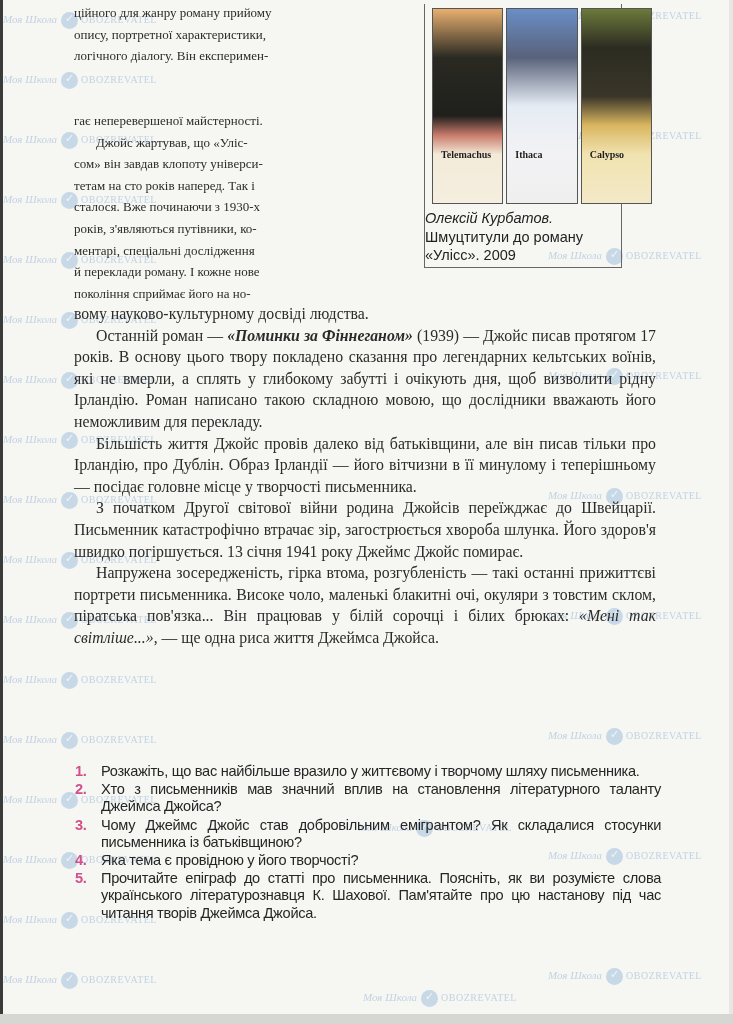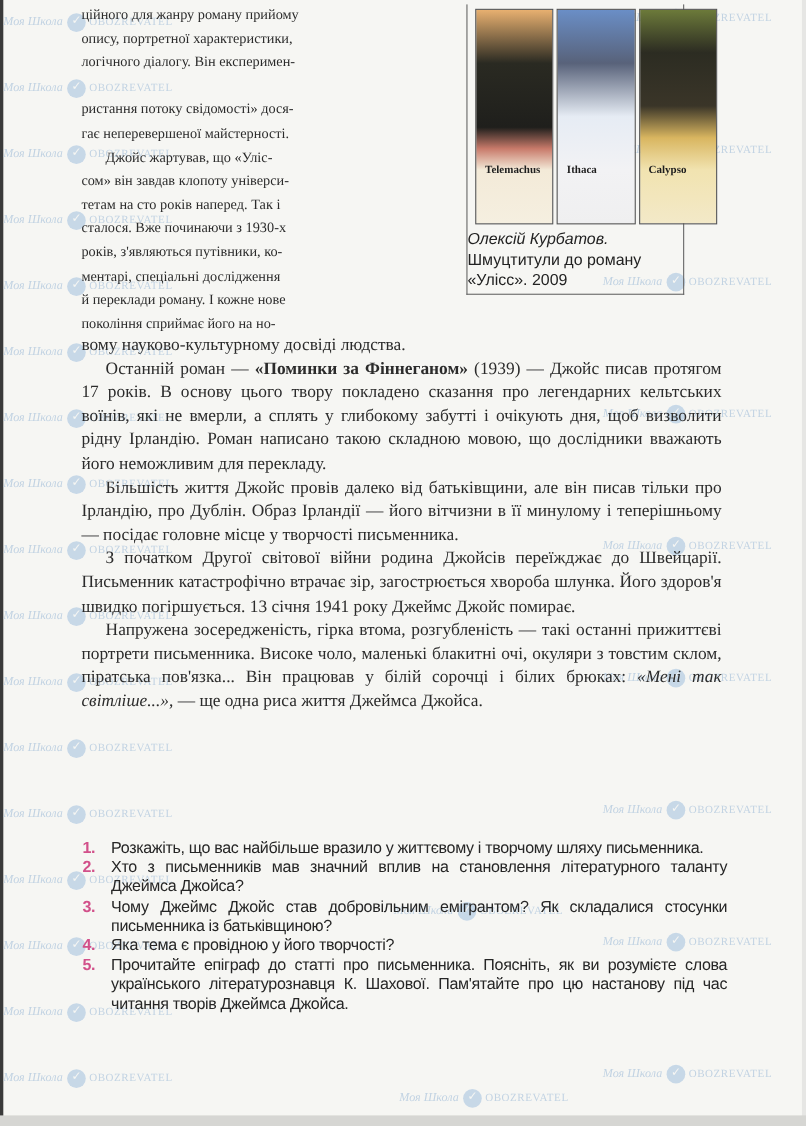--- a/index.html
+++ b/index.html
@@ -54,21 +54,21 @@
     position:absolute; left:0; top:205px; width:233px; text-align:left;
     font-family:"Liberation Sans","DejaVu Sans",sans-serif; font-size:14.5px; line-height:18.5px; color:#222;
   }
   .caption .author { font-style:italic; }
 
   .col-wide {
     position:absolute; left:71px; top:303px; width:582px;
     font-size:15.8px; line-height:21.6px; text-align:justify;
   }
   .col-wide p { margin:0; }
-  .bi { font-weight:bold; }
+  .bi { font-weight:bold; font-style:italic; }
   .it { font-style:italic; }
 
   .questions {
     position:absolute; left:98px; top:763px; width:560px;
     font-family:"Liberation Sans","DejaVu Sans",sans-serif;
     font-size:14.6px; line-height:17.2px; color:#262626;
     letter-spacing:-0.3px;
   }
   .q { position:relative; margin:0 0 1px 0; text-align:justify; }
   .q-num { position:absolute; left:-26px; top:0; color:#d2508a; font-weight:bold; }
@@ -108,21 +108,21 @@
 
   <div class="wm" style="left:355px;top:820px"><span class="school">Моя Школа</span><span class="badge"></span><span class="brand">OBOZREVATEL</span></div>
   <div class="wm" style="left:360px;top:990px"><span class="school">Моя Школа</span><span class="badge"></span><span class="brand">OBOZREVATEL</span></div>
 
   <div class="col-narrow">
     <p>
       <span>ційного для жанру роману прийому</span><br>
       <span>опису, портретної характеристики,</span><br>
       <span>логічного діалогу. Він експеримен-</span><br>
       <br>
-      <span>ристання потоку свідомості» дося-</span><br>
+      <br>
       <span>гає неперевершеної майстерності.</span>
     </p>
     <p class="indent">
       <span>Джойс жартував, що «Уліс-</span><br>
       <span>сом» він завдав клопоту універси-</span><br>
       <span>тетам на сто років наперед. Так і</span><br>
       <span>сталося. Вже починаючи з 1930-х</span><br>
       <span>років, з'являються путівники, ко-</span><br>
       <span>ментарі, спеціальні дослідження</span><br>
       <span>й переклади роману. І кожне нове</span><br>

